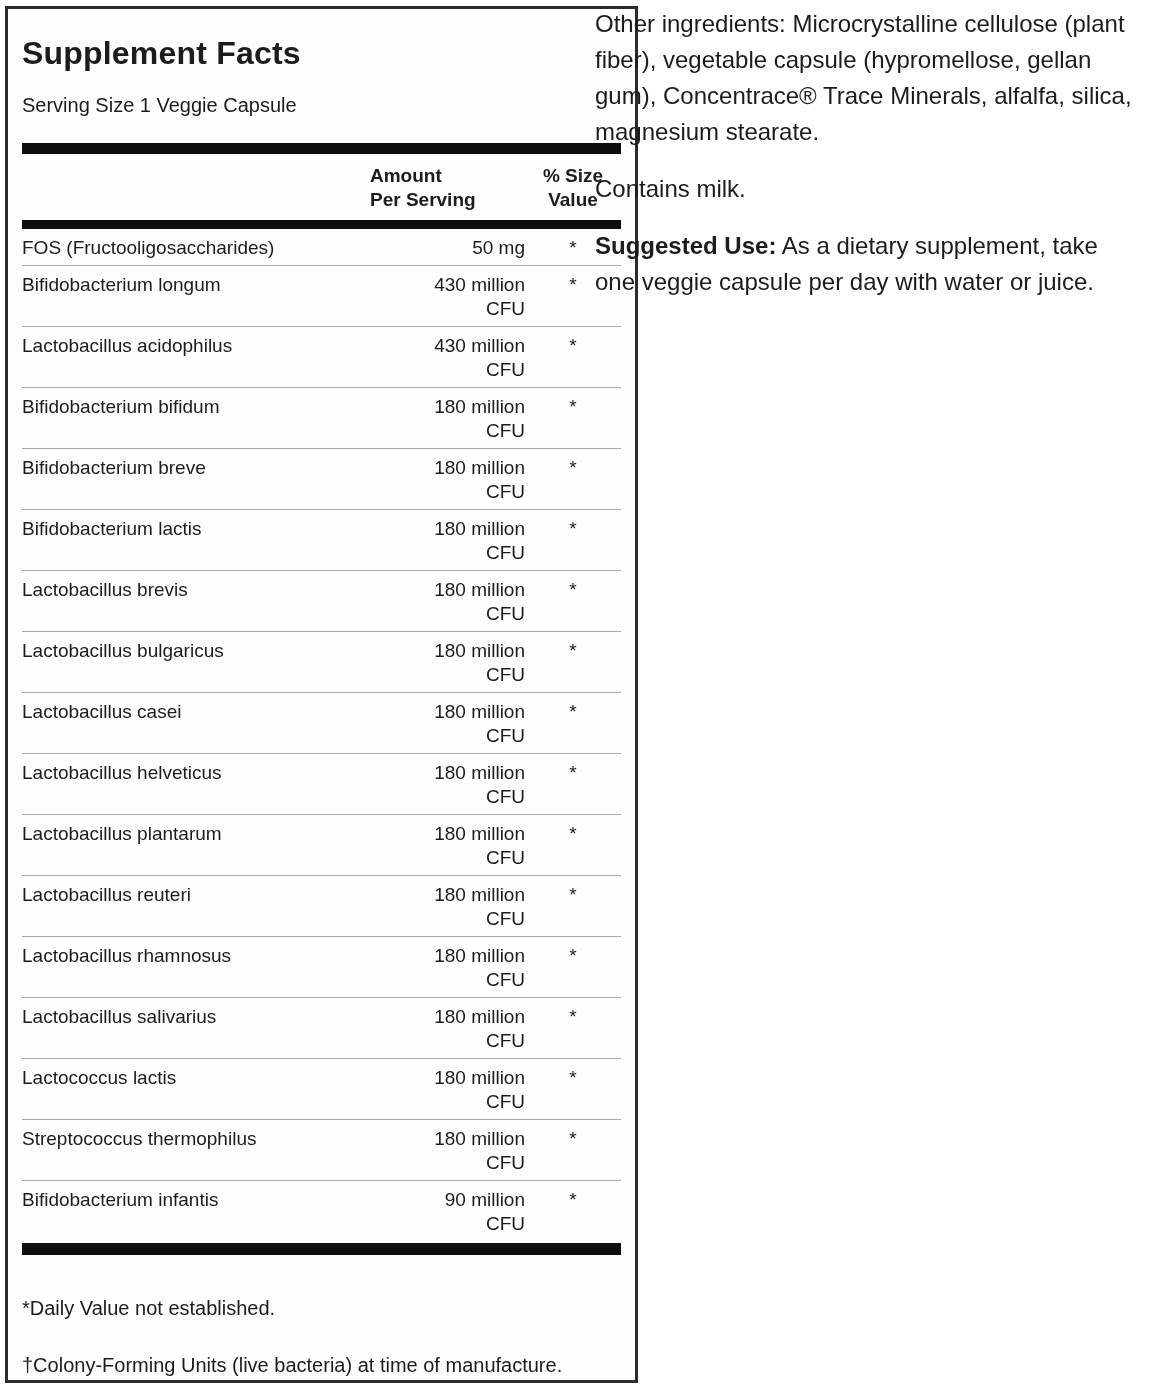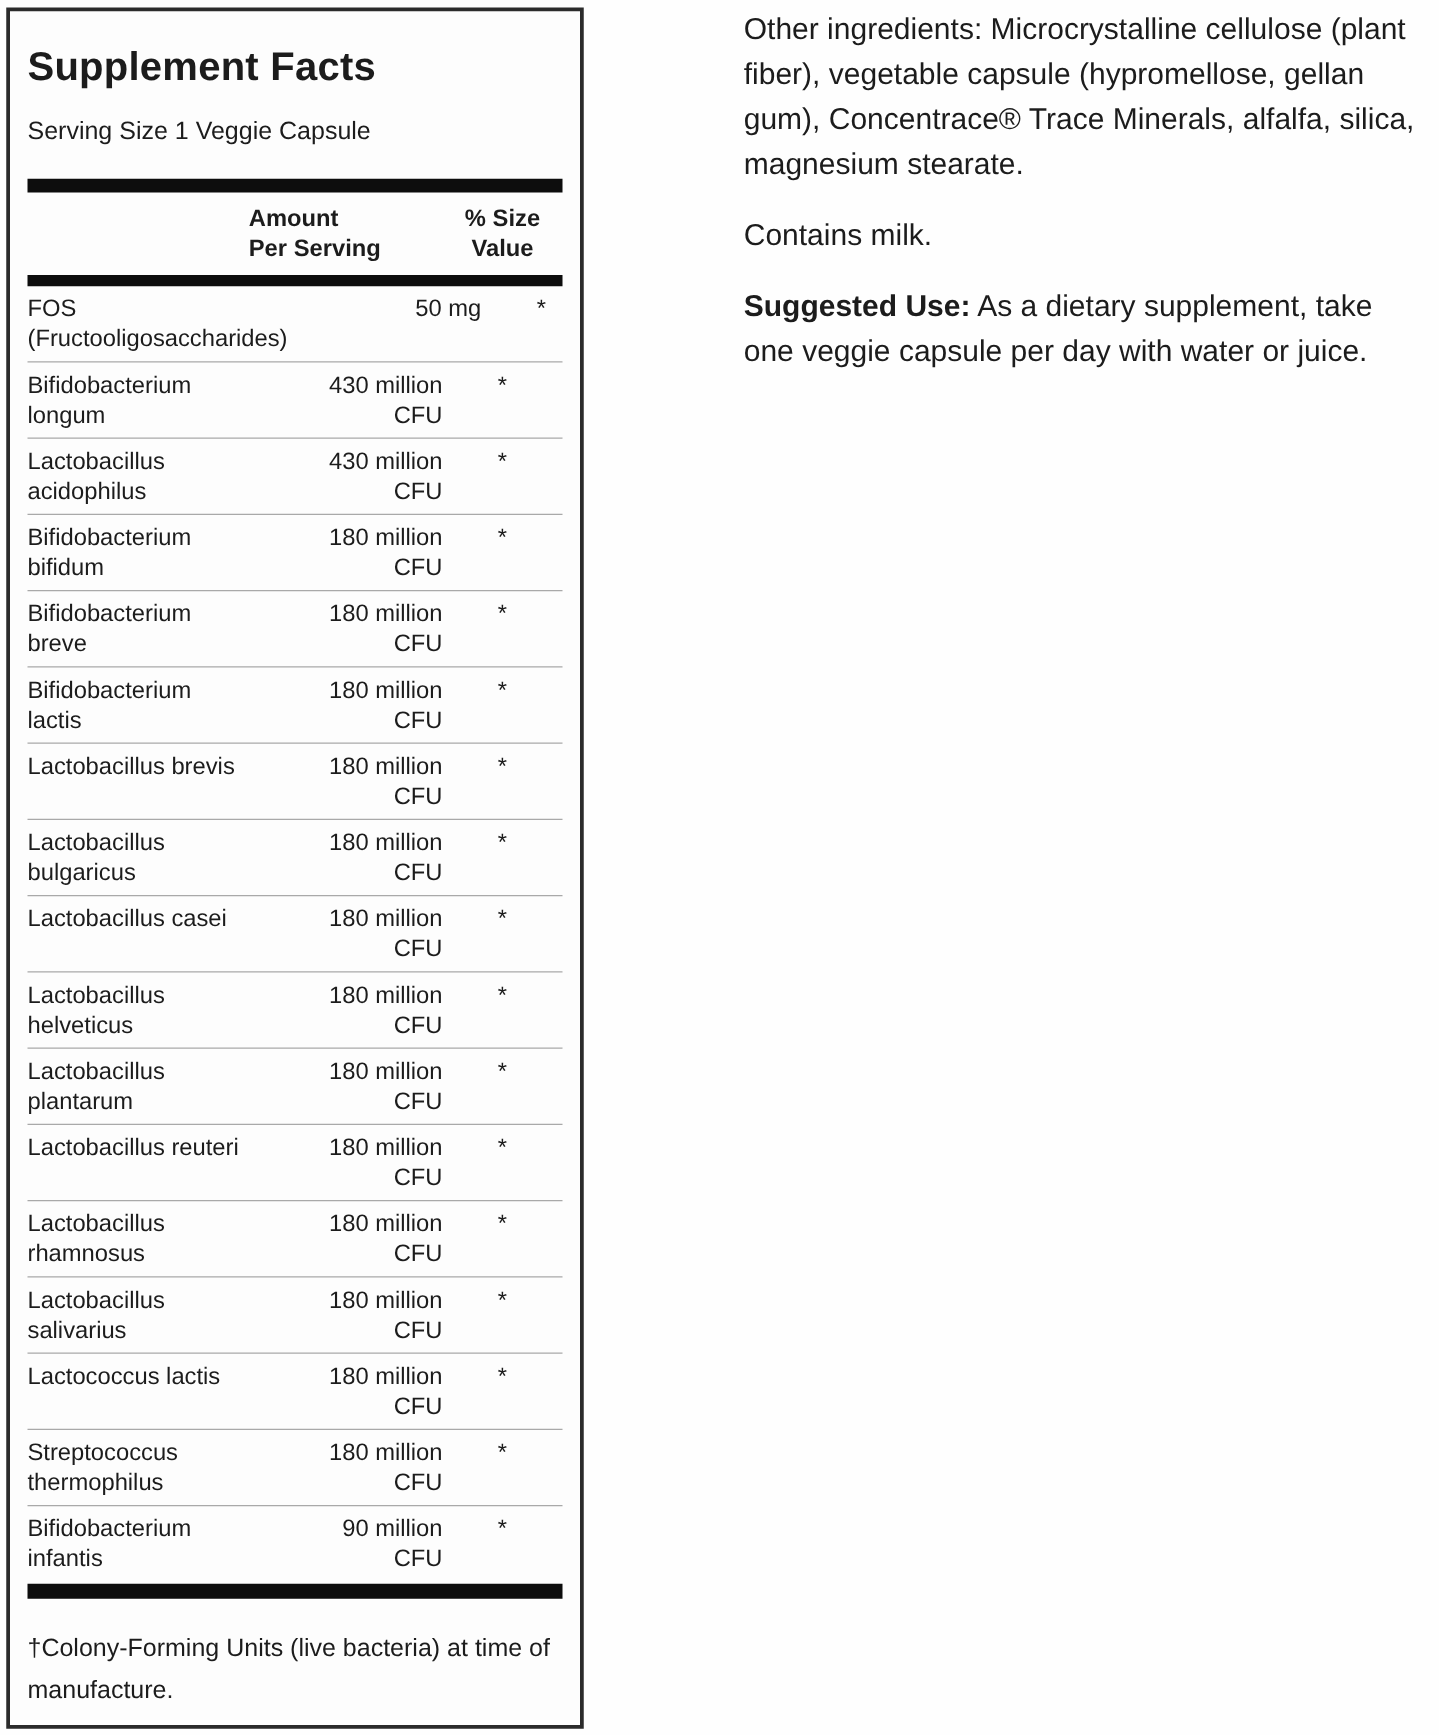--- a/index.html
+++ b/index.html
@@ -15,21 +15,21 @@
     position: absolute;
     left: 0; top: 0;
     width: 1151px; height: 1388px;
     background: #fefefe;
   }
 
   
   .facts-box {
     position: absolute;
     left: 5px; top: 6px;
-    width: 462px; height: 1377px;
+    width: 633px; height: 1377px;
     border: 3px solid #2b2b2b;
     background: #fdfdfd;
     padding: 0 14px;
   }
   .facts-title {
     font-size: 32px;
     font-weight: bold;
     letter-spacing: 0.2px;
     margin-top: 26px;
   }
@@ -275,20 +275,21 @@
     <div class="row-amount">
       <span class="amount-line">90 million</span>
       <span class="unit-line">CFU</span>
     </div>
     <div class="row-dv">*</div>
   </div>
 </div>
 
     <div class="thick-bar bar-bottom"></div>
 
+    <div class="footnote">*Daily Value not established.</div>
     <div class="footnote second">†Colony-Forming Units (live bacteria) at time of manufacture.</div>
   </div>
 
   <div class="right-col">
     <p>Other ingredients: Microcrystalline cellulose (plant fiber), vegetable capsule (hypromellose, gellan gum), Concentrace® Trace Minerals, alfalfa, silica, magnesium stearate.</p>
     <p>Contains milk.</p>
     <p><span class="bold-label">Suggested Use:</span><span> As a dietary supplement, take one veggie capsule per day with water or juice.</span></p>
   </div>
 
 </div>

